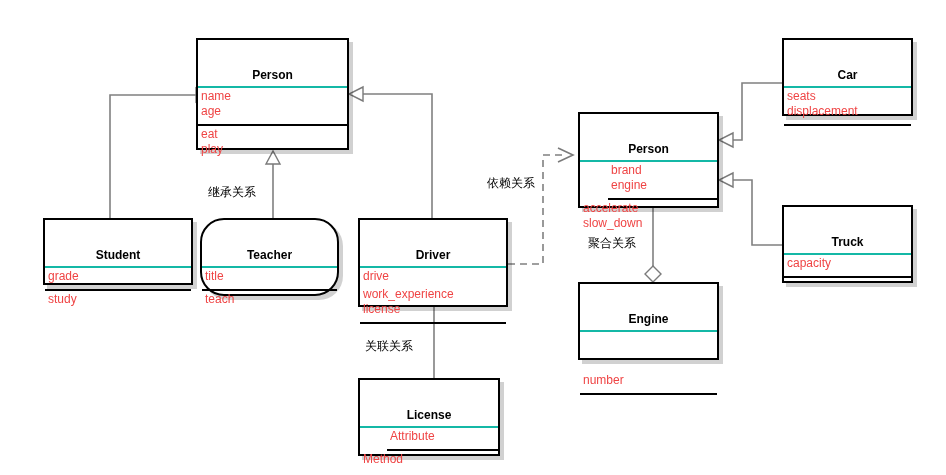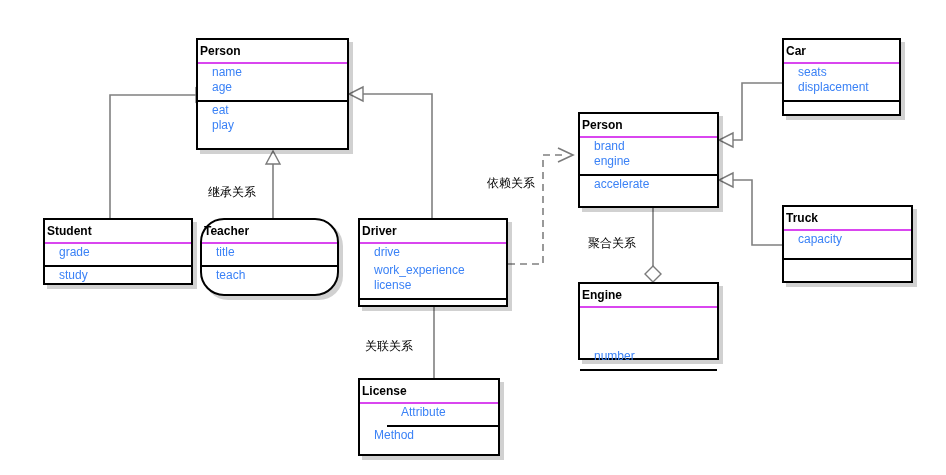--- a/index.html
+++ b/index.html
@@ -18,34 +18,35 @@
   
   .uml-class {
     position: absolute;
     box-sizing: border-box;
     background: #ffffff;
     border: 2px solid #000000;
     box-shadow: 4px 4px 0 rgba(0,0,0,0.18);
     z-index: 5;
   }
   .uml-title {
-    text-align: left;
+    text-align: center;
     font-weight: bold;
     font-size: 12px;
     color: #000000;
     line-height: 1;
     padding: 5px 2px 5px 2px;
-    border-bottom: 2px solid #d946ef;
+    border-bottom: 2px solid #14b8a6;
     box-sizing: border-box;
+    margin-top: 24px;
   }
   .uml-compartment {
     box-sizing: border-box;
-    padding: 1px 3px 2px 14px;
+    padding: 1px 3px 2px 3px;
     font-size: 12px;
-    color: #3b82f6;
+    color: #ef4444;
     line-height: 15px;
     overflow: hidden;
   }
   .uml-compartment.attrs {
     border-bottom: 2px solid #000000;
   }
   .uml-compartment .member {
     white-space: nowrap;
   }
   
@@ -181,41 +182,42 @@
     <div class="uml-compartment attrs" style="height:23px;margin-left:27px;">
       <div class="member">Attribute</div>
     </div>
     <div class="uml-compartment methods">
       <div class="member">Method</div>
     </div>
   </div>
 
   <div class="uml-class" style="left:578px; top:112px; width:141px; height:96px;">
     <div class="uml-title">Person</div>
-    <div class="uml-compartment attrs" style="height:38px;">
+    <div class="uml-compartment attrs" style="height:38px;margin-left:28px;">
       <div class="member">brand</div>
       <div class="member">engine</div>
     </div>
     <div class="uml-compartment methods">
       <div class="member">accelerate</div>
-    </div>
-  </div>
-
-  <div class="uml-class" style="left:782px; top:38px; width:119px; height:78px;">
+      <div class="member">slow_down</div>
+    </div>
+  </div>
+
+  <div class="uml-class" style="left:782px; top:38px; width:131px; height:78px;">
     <div class="uml-title">Car</div>
     <div class="uml-compartment attrs" style="height:38px;">
       <div class="member">seats</div>
       <div class="member">displacement</div>
     </div>
     <div class="uml-compartment methods"></div>
   </div>
 
   <div class="uml-class" style="left:782px; top:205px; width:131px; height:78px;">
     <div class="uml-title">Truck</div>
-    <div class="uml-compartment attrs" style="height:29px;">
+    <div class="uml-compartment attrs" style="height:23px;">
       <div class="member">capacity</div>
     </div>
     <div class="uml-compartment methods"></div>
   </div>
 
   <div class="uml-class" style="left:578px; top:282px; width:141px; height:78px;">
     <div class="uml-title">Engine</div>
     <div class="uml-compartment attrs" style="height:23px;margin-top:40px;">
       <div class="member">number</div>
     </div>

